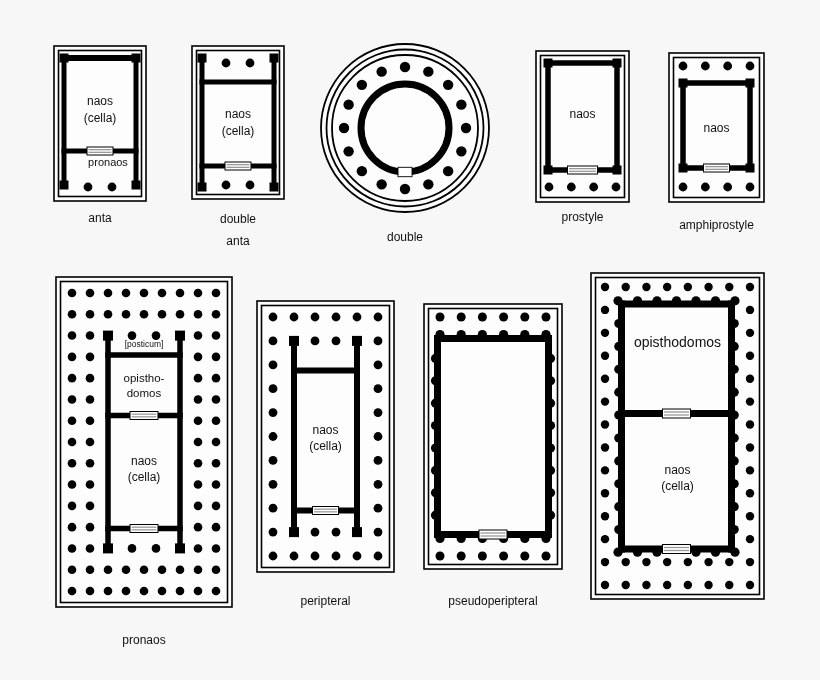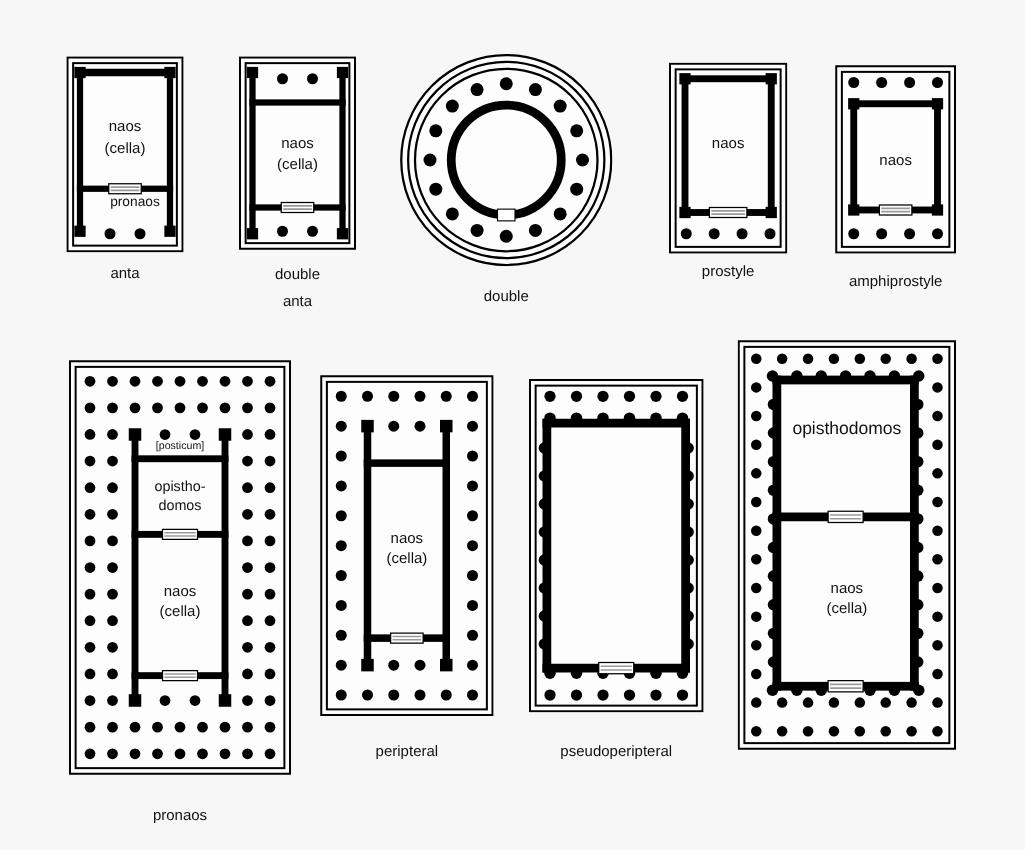--- a/index.html
+++ b/index.html
@@ -146,21 +146,21 @@
         <line x1="37" y1="117.33333333333333" x2="60" y2="117.33333333333333" stroke="#9a9a9a" stroke-width="1.3"></line>
         <circle cx="15" cy="135" r="4.4" fill="#000000"></circle>
         <circle cx="37.33333333333333" cy="135" r="4.4" fill="#000000"></circle>
         <circle cx="59.666666666666664" cy="135" r="4.4" fill="#000000"></circle>
         <circle cx="82" cy="135" r="4.4" fill="#000000"></circle>
       </svg>
     <div class="room-label" style="top:68px;font-size:12px;line-height:16px;">naos</div>
     <div class="caption" style="top:162px;">amphiprostyle</div>
   </div>
 
-  <div class="plan" style="left:55px;top:288px;width:178px;height:332px;">
+  <div class="plan" style="left:55px;top:276px;width:178px;height:332px;">
     <svg width="178" height="332">
         <rect x="1" y="1" width="176" height="330" fill="#fdfdfd" stroke="#000000" stroke-width="1.6"></rect>
         <rect x="5.5" y="5.5" width="167" height="321" fill="none" stroke="#000000" stroke-width="1.6"></rect>
         <circle cx="17" cy="17" r="4.3" fill="#000000"></circle>
         <circle cx="35" cy="17" r="4.3" fill="#000000"></circle>
         <circle cx="53" cy="17" r="4.3" fill="#000000"></circle>
         <circle cx="71" cy="17" r="4.3" fill="#000000"></circle>
         <circle cx="89" cy="17" r="4.3" fill="#000000"></circle>
         <circle cx="107" cy="17" r="4.3" fill="#000000"></circle>
         <circle cx="125" cy="17" r="4.3" fill="#000000"></circle>

